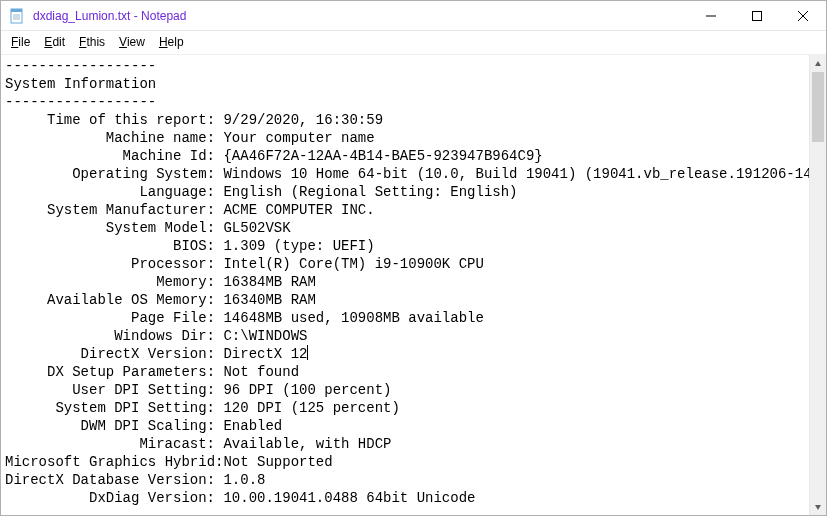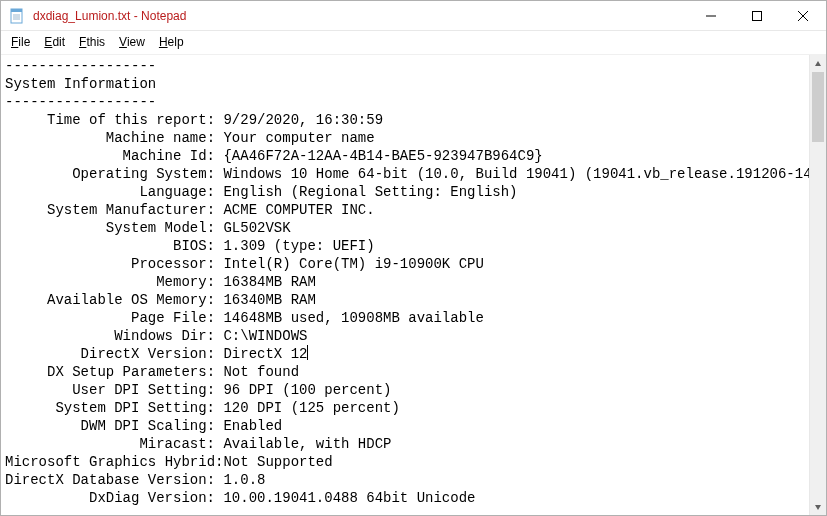--- a/index.html
+++ b/index.html
@@ -25,21 +25,21 @@
   }
   .titlebar .app-icon {
     width: 16px; height: 16px;
     margin: 0 6px 0 8px;
     display: inline-flex;
     align-items: center; justify-content: center;
   }
   .titlebar .title {
     flex: 1;
     font-size: 12px;
-    color: #b91c1c;
+    color: #6d28d9;
     padding-left: 2px;
   }
   .win-controls {
     display: flex;
     height: 100%;
   }
   .win-btn {
     width: 46px;
     height: 100%;
     display: flex;

